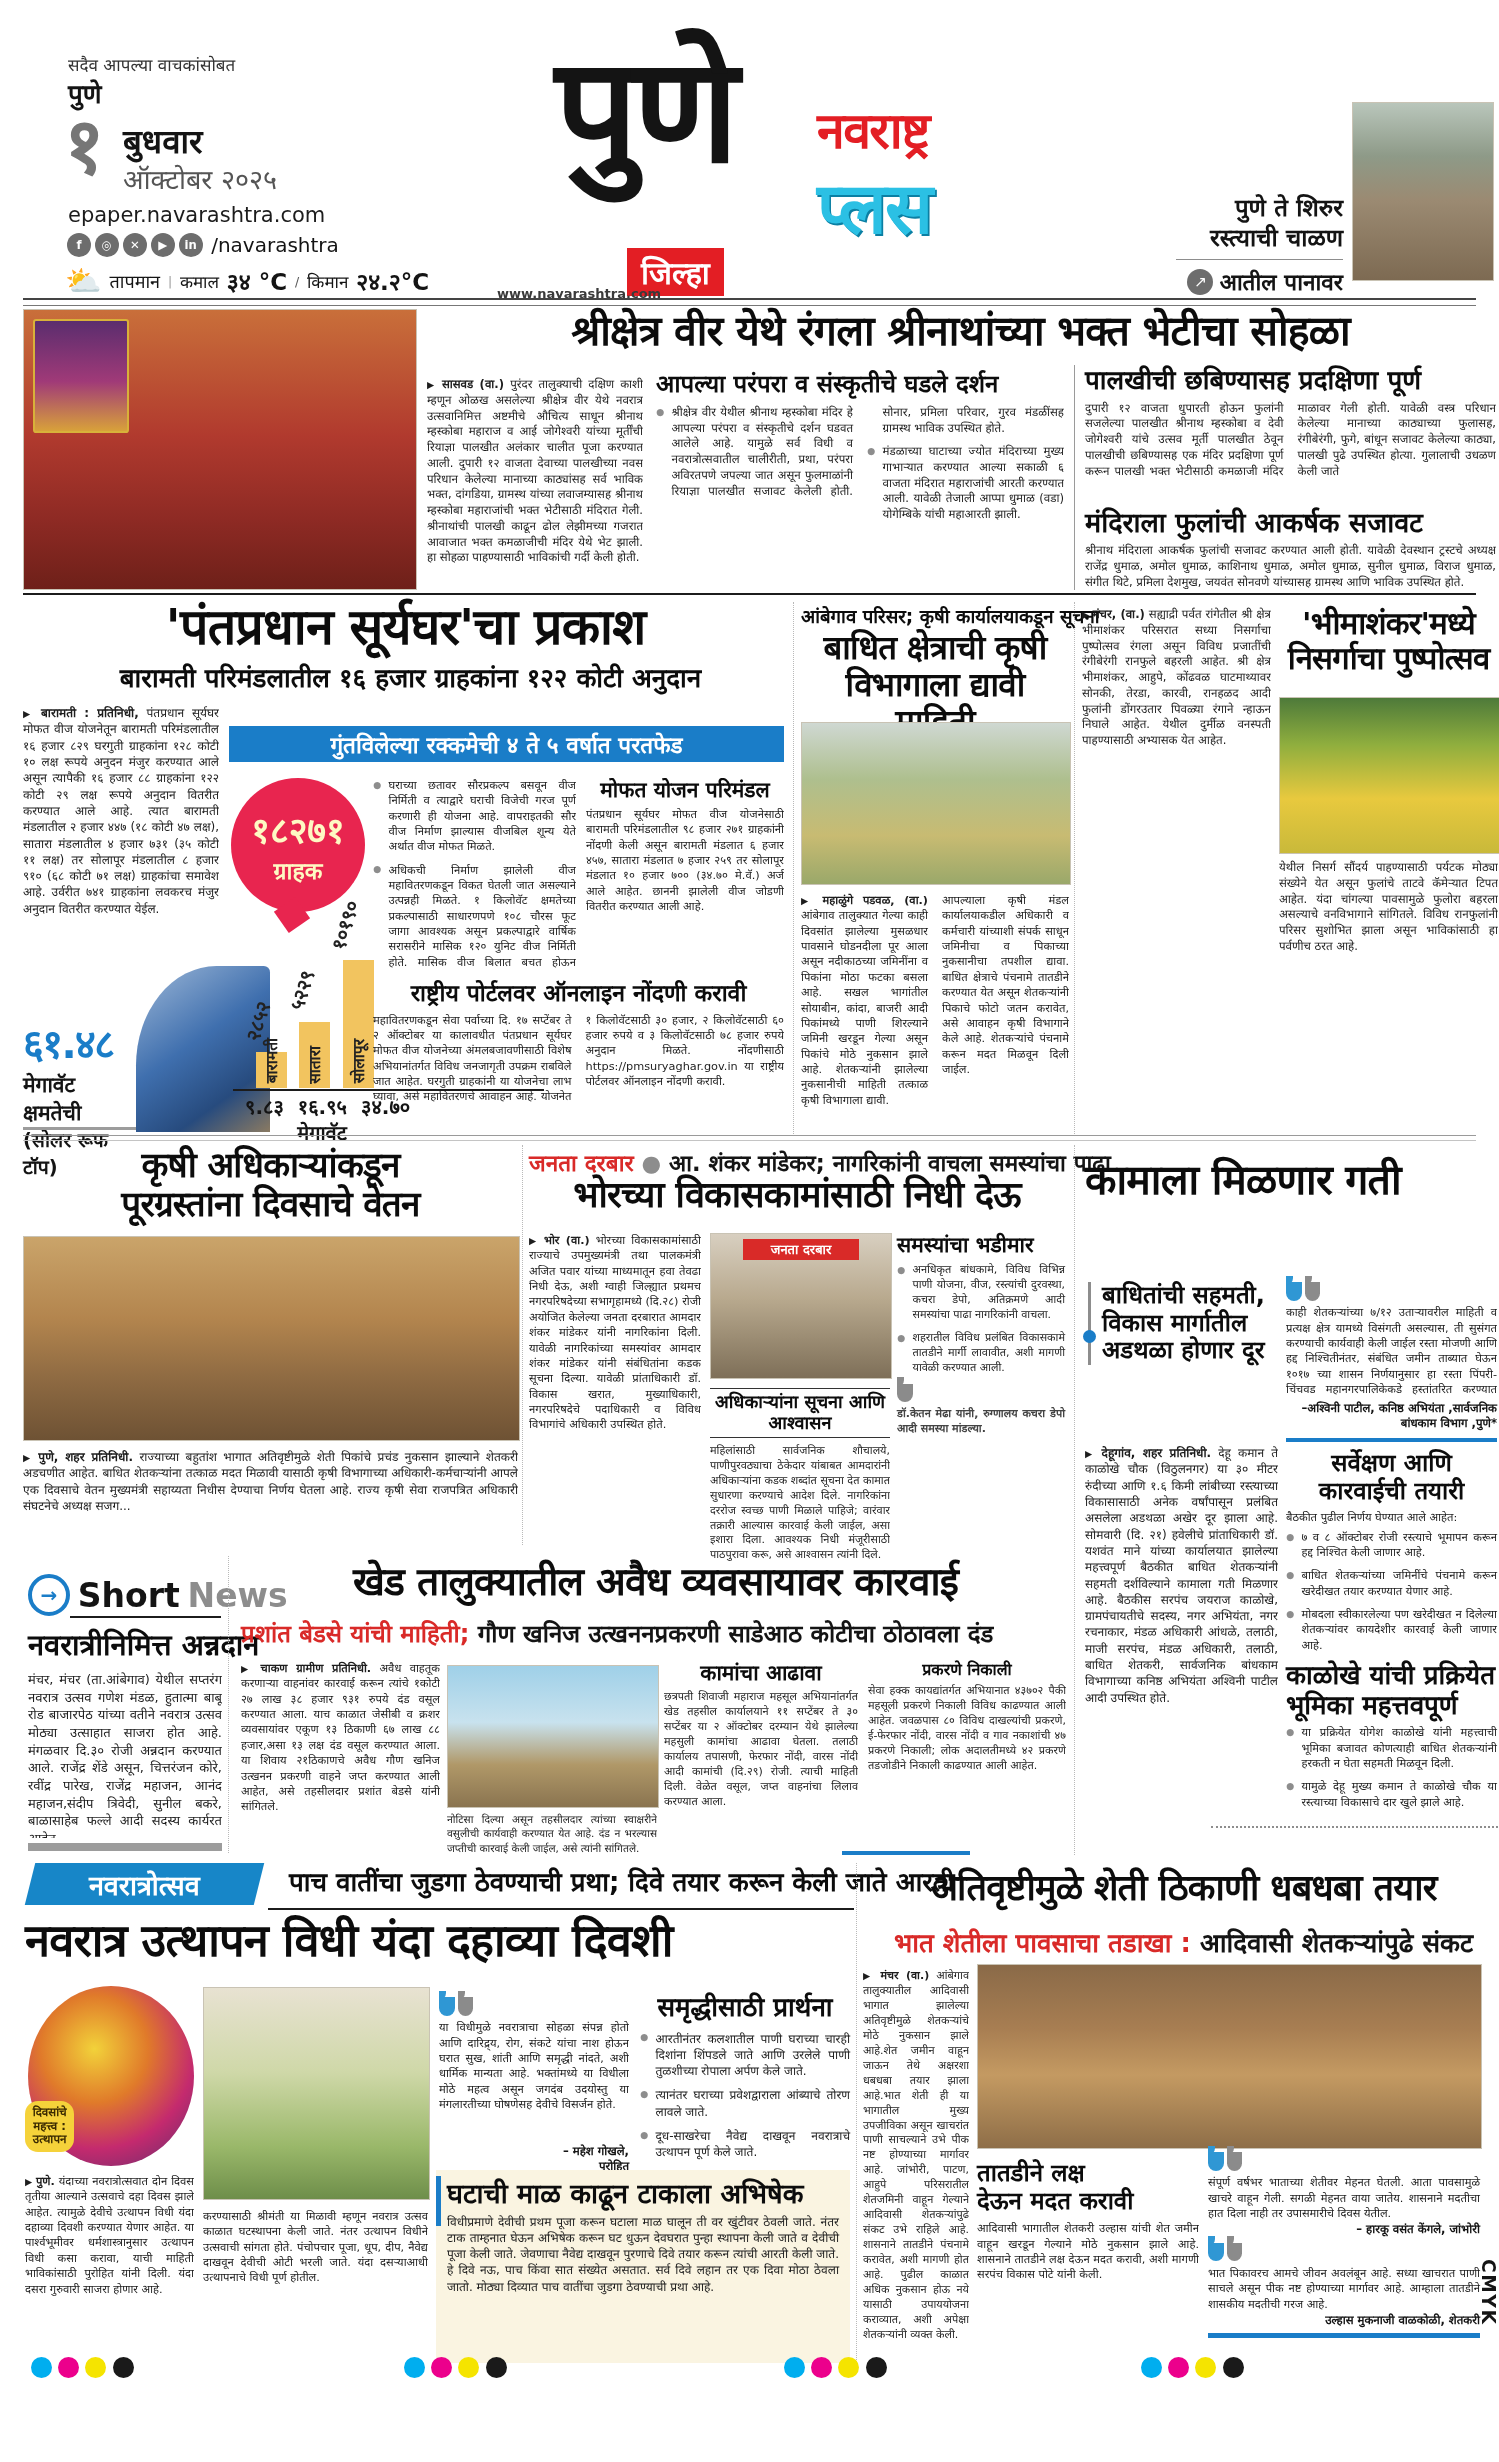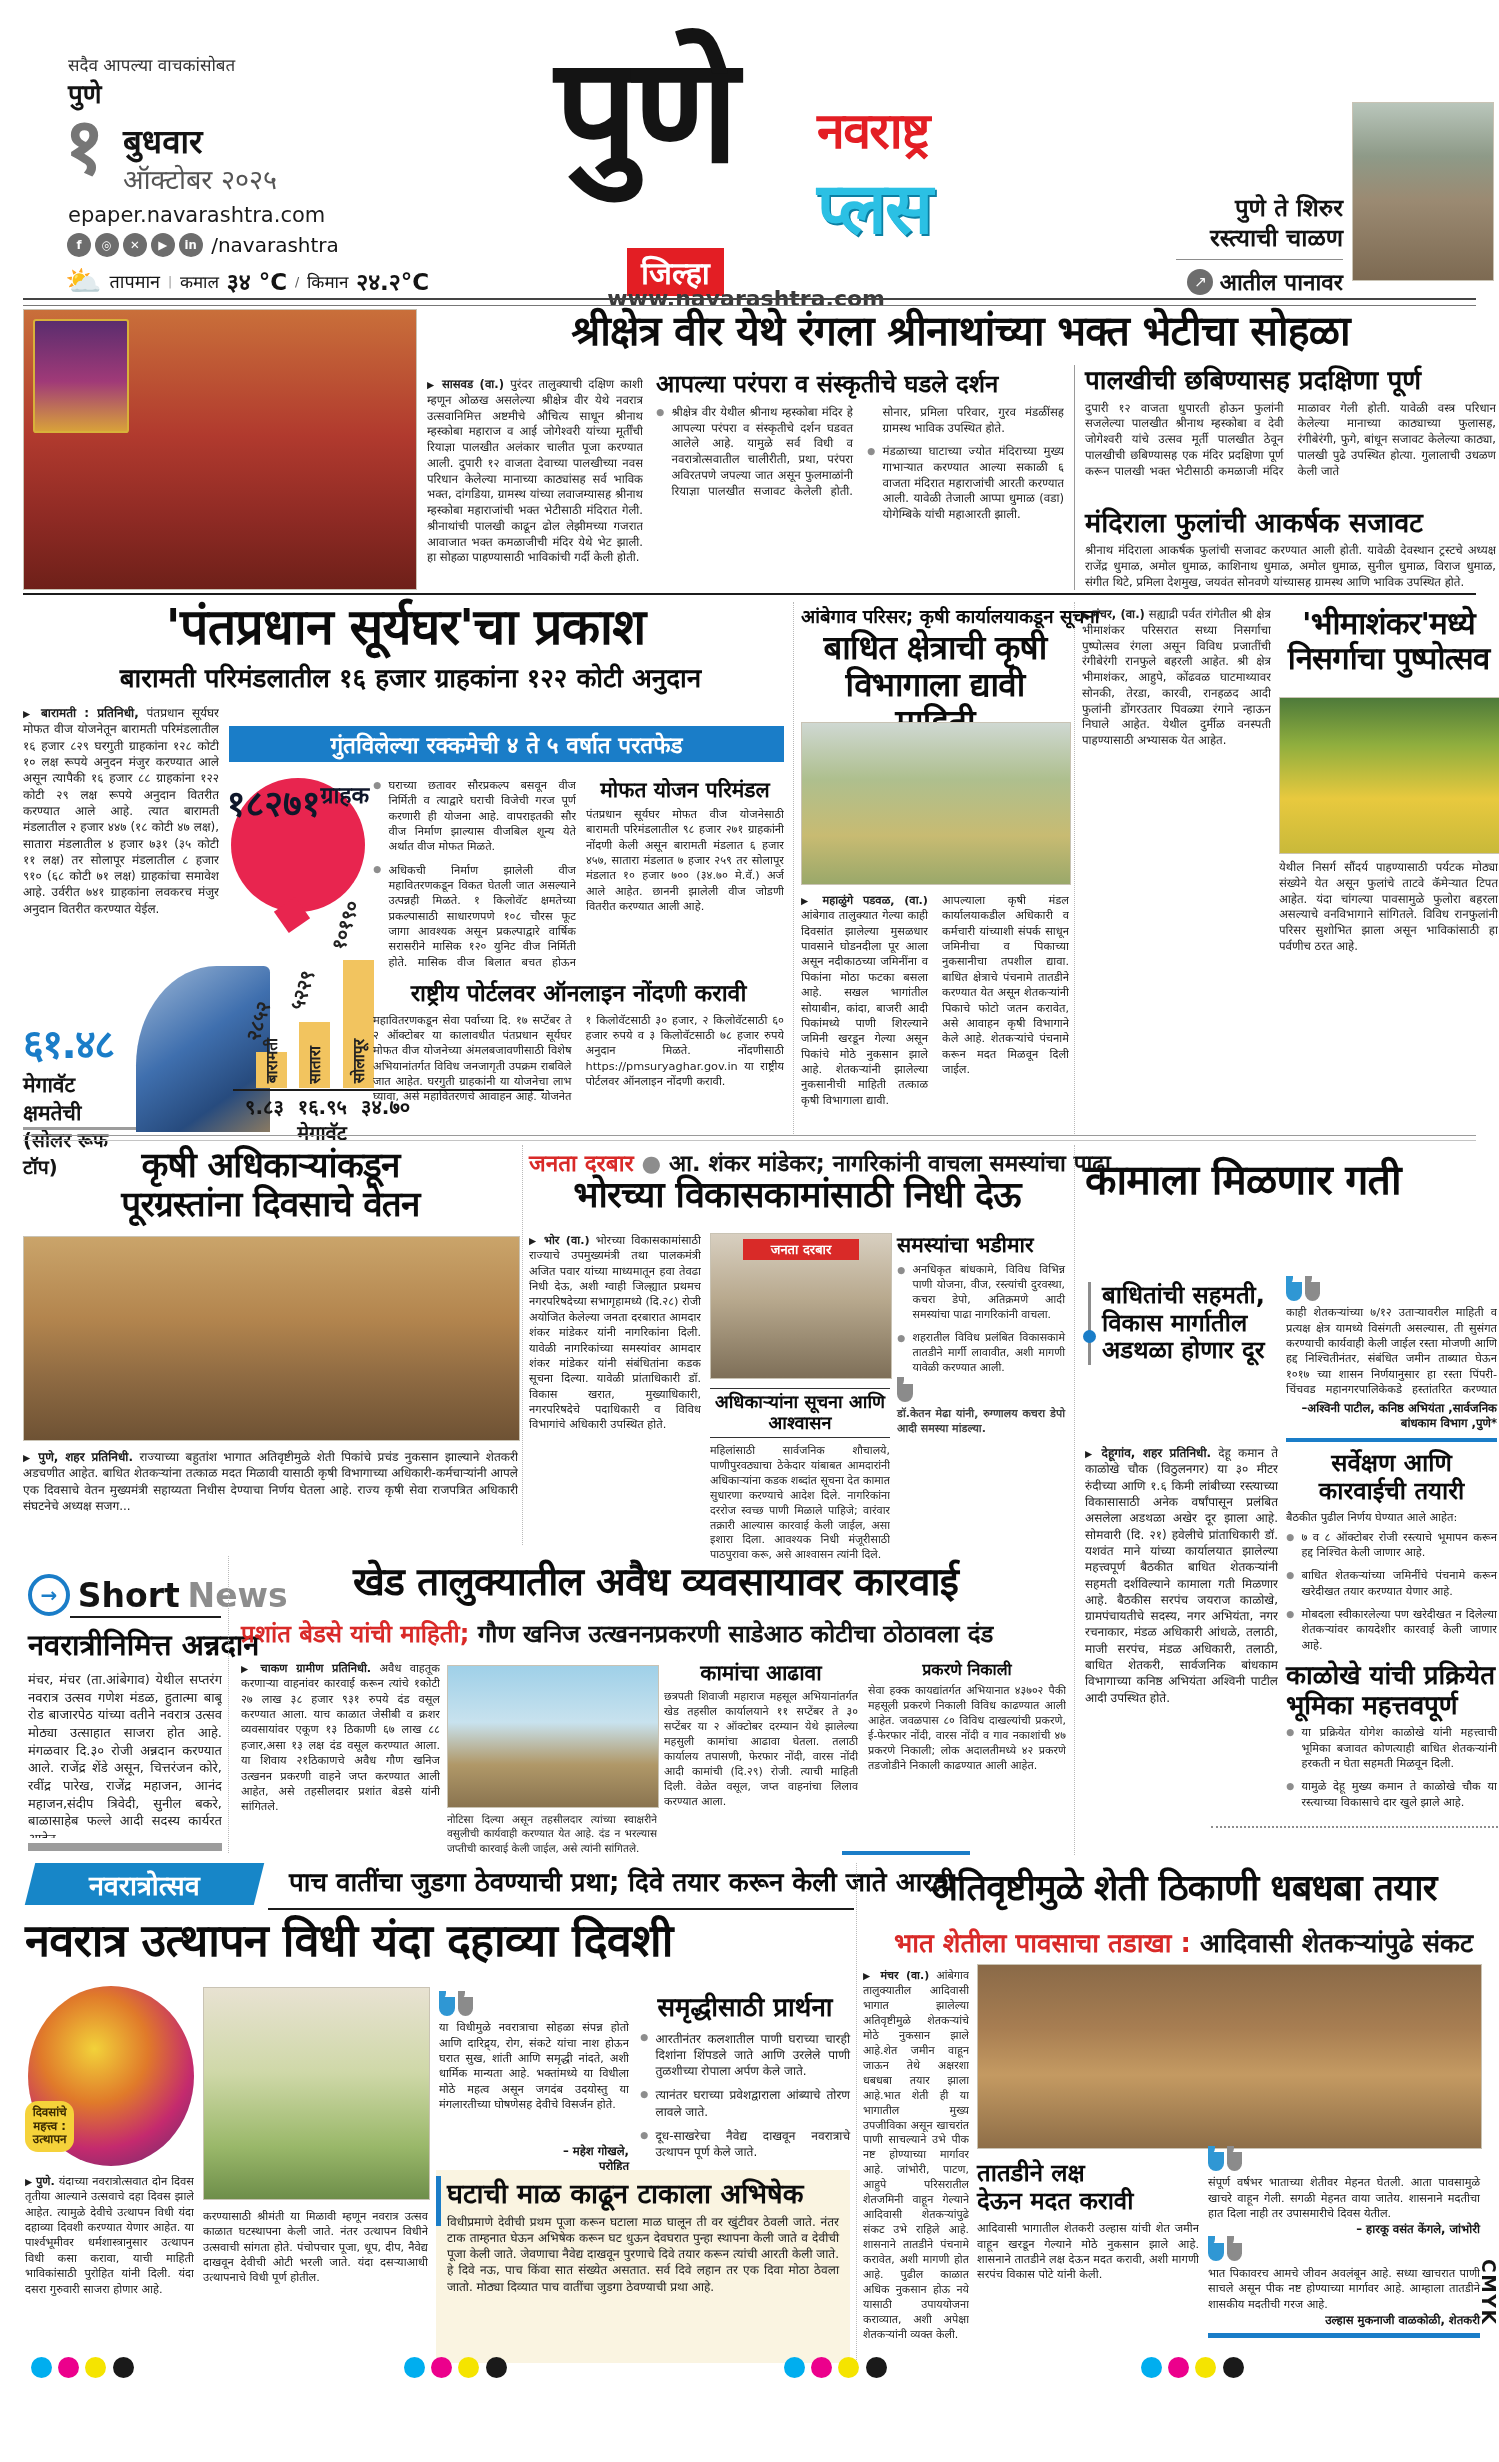--- a/index.html
+++ b/index.html
@@ -64,21 +64,21 @@
       <span style="font-size:23px;font-weight:bold">३४ °C</span>
       <span style="color:#555">/</span>
       <span style="font-size:17px">किमान</span>
       <span style="font-size:23px;font-weight:bold">२४.२°C</span>
     </div>
 
     <div class="abs" style="left:493px;top:37px;width:303px;text-align:center;font-size:146px;font-weight:bold;line-height:1;letter-spacing:-4.7px">पुणे</div>
     <div class="abs" style="left:627px;top:248px;background:#e31e24;color:#fff;font-weight:bold;font-size:31px;padding:3.1px 14px">जिल्हा</div>
     <div class="abs" style="left:817px;top:95px;font-size:50px;font-weight:bold;color:#e31e24;letter-spacing:-1.6px">नवराष्ट्र</div>
     <div class="abs" style="left:817px;top:157px;font-size:71px;font-weight:bold;color:#2bc0e4;letter-spacing:-1.6px;text-shadow:1.6px 1.6px 0 #0b7fa3">प्लस</div>
-    <div class="abs" style="left:497px;top:286px;width:388px;text-align:right;font-size:22px;font-weight:bold;color:#3a3a3a">www.navarashtra.com</div>
+    <div class="abs" style="left:497px;top:286px;width:388px;text-align:left;font-size:13px;font-weight:bold;color:#3a3a3a">www.navarashtra.com</div>
 
     <div class="abs" style="left:1145px;top:193px;width:198px;text-align:right">
       <div style="font-size:24px;font-weight:bold;line-height:1.25">
         <div>पुणे ते शिरुर</div>
         <div>रस्त्याची चाळण</div>
       </div>
       <div style="border-top:1.6px solid #8d8d8d;margin:6.2px 0 6.2px 31px"></div>
       <div style="display:flex;justify-content:flex-end;align-items:center;gap:6.2px">
         <span style="display:inline-flex;width:26px;height:26px;border-radius:50%;background:#6d6d6d;color:#fff;align-items:center;justify-content:center;font-size:15.5px">↗</span>
         <span style="font-size:22.5px;font-weight:bold">आतील पानावर</span>
@@ -126,21 +126,21 @@
     <div class="abs body arrow-lead" style="left:23px;top:705px;width:196px;height:307px;overflow:hidden;font-size:12px"><span class="lead">बारामती : प्रतिनिधी,</span><span> पंतप्रधान सूर्यघर मोफत वीज योजनेतून बारामती परिमंडलातील १६ हजार ८२९ घरगुती ग्राहकांना १२८ कोटी १० लक्ष रूपये अनुदन मंजुर करण्यात आले असून त्यापैकी १६ हजार ८८ ग्राहकांना १२२ कोटी २९ लक्ष रूपये अनुदान वितरीत करण्यात आले आहे. त्यात बारामती मंडलातील २ हजार ४४७ (१८ कोटी ४७ लक्ष), सातारा मंडलातील ४ हजार ७३१ (३५ कोटी ११ लक्ष) तर सोलापूर मंडलातील ८ हजार ९१० (६८ कोटी ७१ लक्ष) ग्राहकांचा समावेश आहे. उर्वरीत ७४१ ग्राहकांना लवकरच मंजुर अनुदान वितरीत करण्यात येईल.</span></div>
     <div class="abs" style="left:23px;top:1015px;width:116px">
       <div style="font-size:40px;font-weight:bold;color:#1a7dc8;letter-spacing:-1.6px">६१.४८</div>
       <div style="font-size:21px;font-weight:bold">मेगावॅट क्षमतेची</div>
       <div style="font-size:19.4px;font-weight:bold">(सोलर रूफ टॉप)</div>
     </div>
     <div class="abs grule" style="left:23px;top:1127px;width:194px;height:3.1px"></div>
 
     <div class="abs" style="left:229px;top:726px;width:555px;height:36px;background:#1a7dc8;color:#fff;display:flex;align-items:center;justify-content:center;font-weight:bold;font-size:22.5px">गुंतविलेल्या रक्कमेची ४ ते ५ वर्षात परतफेड</div>
 
-    <div class="abs" style="left:231px;top:778px;width:134px;height:134px;border-radius:50%;background:#e8254f;color:#0f172a;display:flex;flex-direction:row;justify-content:center">
+    <div class="abs" style="left:231px;top:778px;width:134px;height:134px;border-radius:50%;background:#e8254f;color:#fef9c3;display:flex;flex-direction:column;align-items:center;justify-content:center">
       <div style="font-size:36px;font-weight:bold">१८२७१</div>
       <div style="font-size:23px;font-weight:bold">ग्राहक</div>
     </div>
     <div class="abs" style="left:279px;top:902px;width:26px;height:26px;background:#e8254f;transform:rotate(55deg)"></div>
 
     <div class="abs photo" style="left:136px;top:966px;width:134px;height:166px;border-radius:60% 6.2px 0 0;background:linear-gradient(145deg,#9fb9d8 0%,#3f6fae 45%,#274b7e 75%,#8a7a62 100%);border:none"></div>
 
     <div class="abs" style="left:256px;top:916px;width:124px;height:172px">
       <div class="bar" style="left: 0px; height: 36px; background: rgb(242, 196, 95);">
           <span class="bar-cat">बारामती</span>

